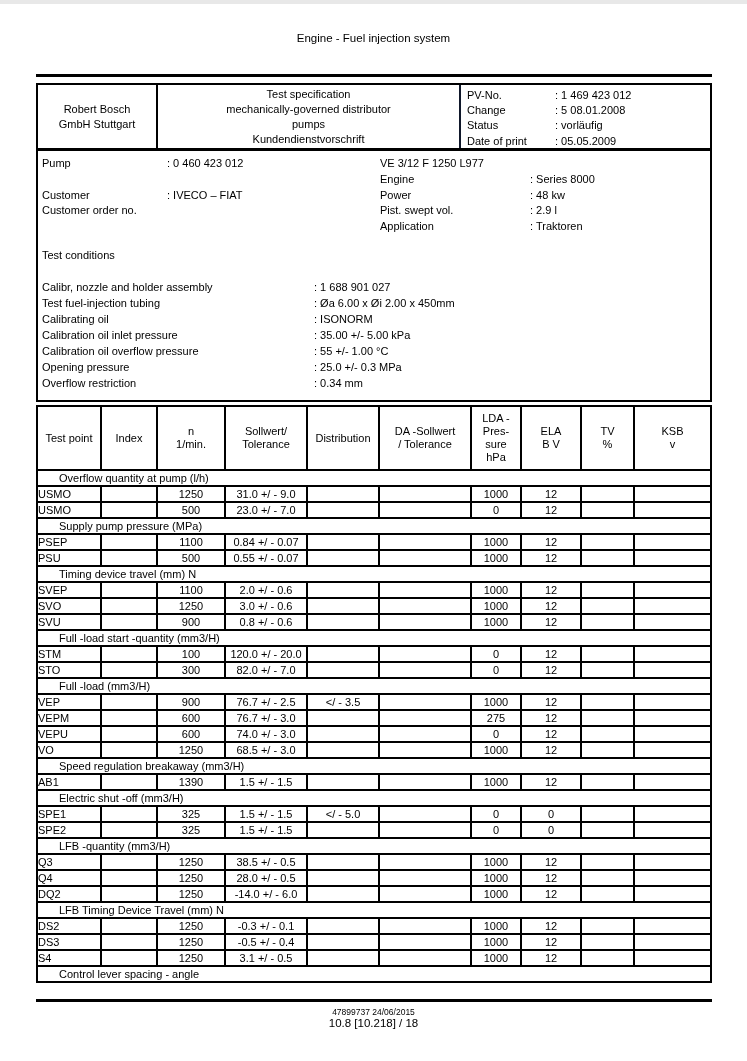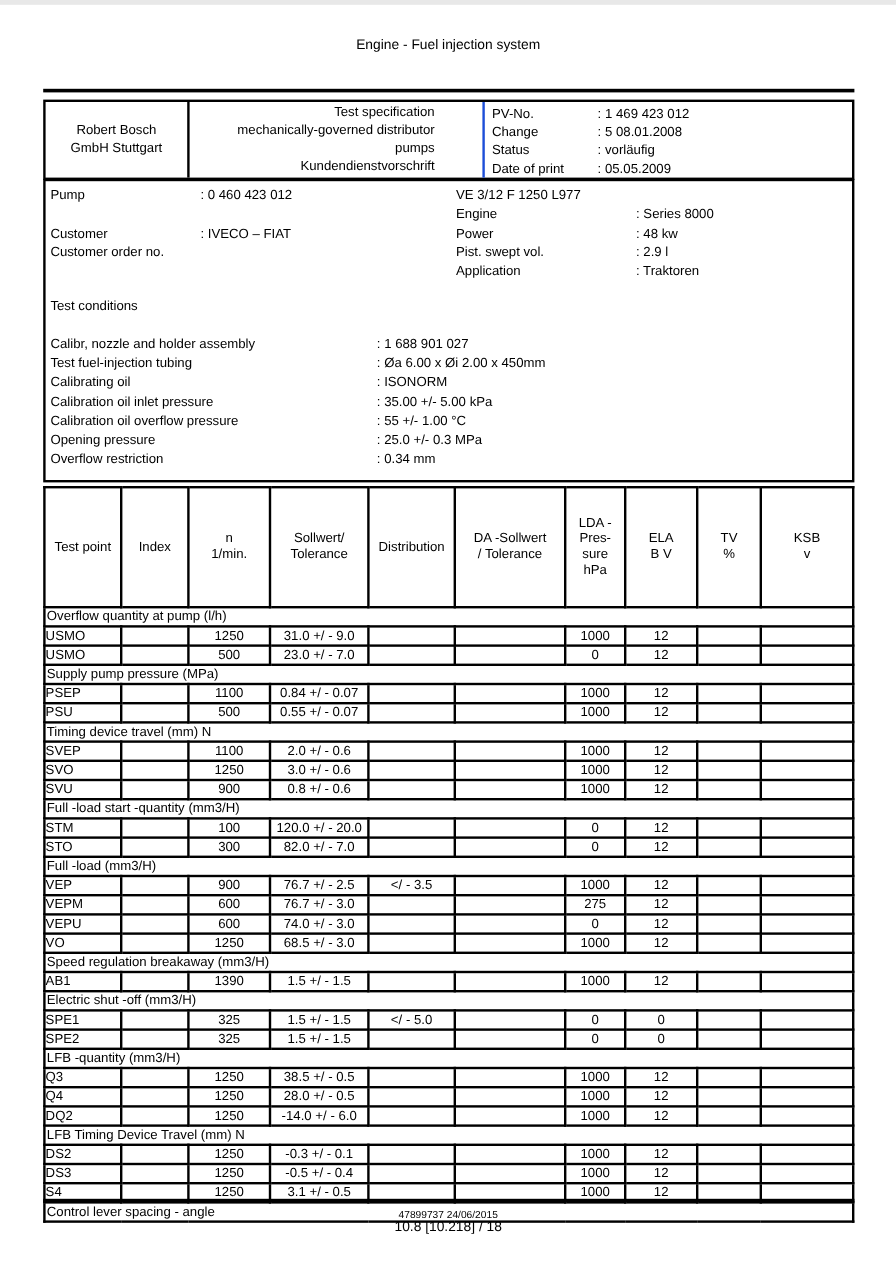--- a/index.html
+++ b/index.html
@@ -14,22 +14,22 @@
   .bar { position:absolute; left:36px; width:676px; height:3px; background:#000; }
   .bar-top { top:70px; }
   .bar-bottom { top:995px; }
 
   
   .header-box { position:absolute; left:36px; top:79px; width:676px; height:67px;
     border:2px solid #000; box-sizing:border-box; display:flex; }
   .hcell { box-sizing:border-box; height:100%; }
   .hcell-company { width:120px; border-right:2px solid #000; display:flex; align-items:center;
     justify-content:center; text-align:center; white-space:pre-line; line-height:15px; }
-  .hcell-spec { width:246px; border-right:2px solid #1d4ed8; display:flex; align-items:center;
-    justify-content:center; text-align:right; white-space:pre-line; line-height:15px; }
+  .hcell-spec { width:303px; border-right:2px solid #0f172a; display:flex; align-items:center;
+    justify-content:center; text-align:center; white-space:pre-line; line-height:15px; }
   .hcell-meta { flex:1; padding:3px 0 0 6px; }
   .meta-row { display:flex; line-height:15.2px; }
   .meta-label { width:88px; }
 
   
   .pump-box { position:absolute; left:36px; top:145px; width:676px; height:253px;
     border:2px solid #000; box-sizing:border-box; }
   .pump-left  { position:absolute; left:4px;  top:5px; }
   .pump-right { position:absolute; left:342px; top:5px; }
   .prow { line-height:15.8px; min-height:15.8px; white-space:nowrap; }
@@ -38,25 +38,25 @@
   .tc-heading { position:absolute; left:4px; top:98px; }
   .tc-list { position:absolute; left:4px; top:128px; }
   .tcrow { line-height:16px; white-space:nowrap; }
   .tclabel { display:inline-block; width:272px; }
 
   
   .spec-table { position:absolute; left:36px; top:401px; width:676px;
     border-collapse:collapse; table-layout:fixed; }
   .spec-table th, .spec-table td { border:2px solid #000; font-weight:normal; font-size:11px; }
   .spec-table th { text-align:center; white-space:pre-line; line-height:13px; height:58px;
-    vertical-align:middle; padding:20px 1px; }
+    vertical-align:middle; padding:2px 1px; }
   .spec-table td { height:14px; line-height:13px; vertical-align:middle; padding:0 2px; }
   .spec-table td.c { text-align:center; }
   .spec-table td.l { text-align:left; padding-left:0; }
-  .spec-table td.section { text-align:left; padding-left:1px; }
+  .spec-table td.section { text-align:left; padding-left:21px; }
 
   .footer-line1 { position:absolute; top:1003px; left:0; width:100%; text-align:center; font-size:8.5px; }
   .footer-line2 { position:absolute; top:1013px; left:0; width:100%; text-align:center; font-size:11.5px; }
 </style>
 </head>
 <body>
 
 <div class="page">
 
   <div class="doc-title">Engine - Fuel injection system</div>

